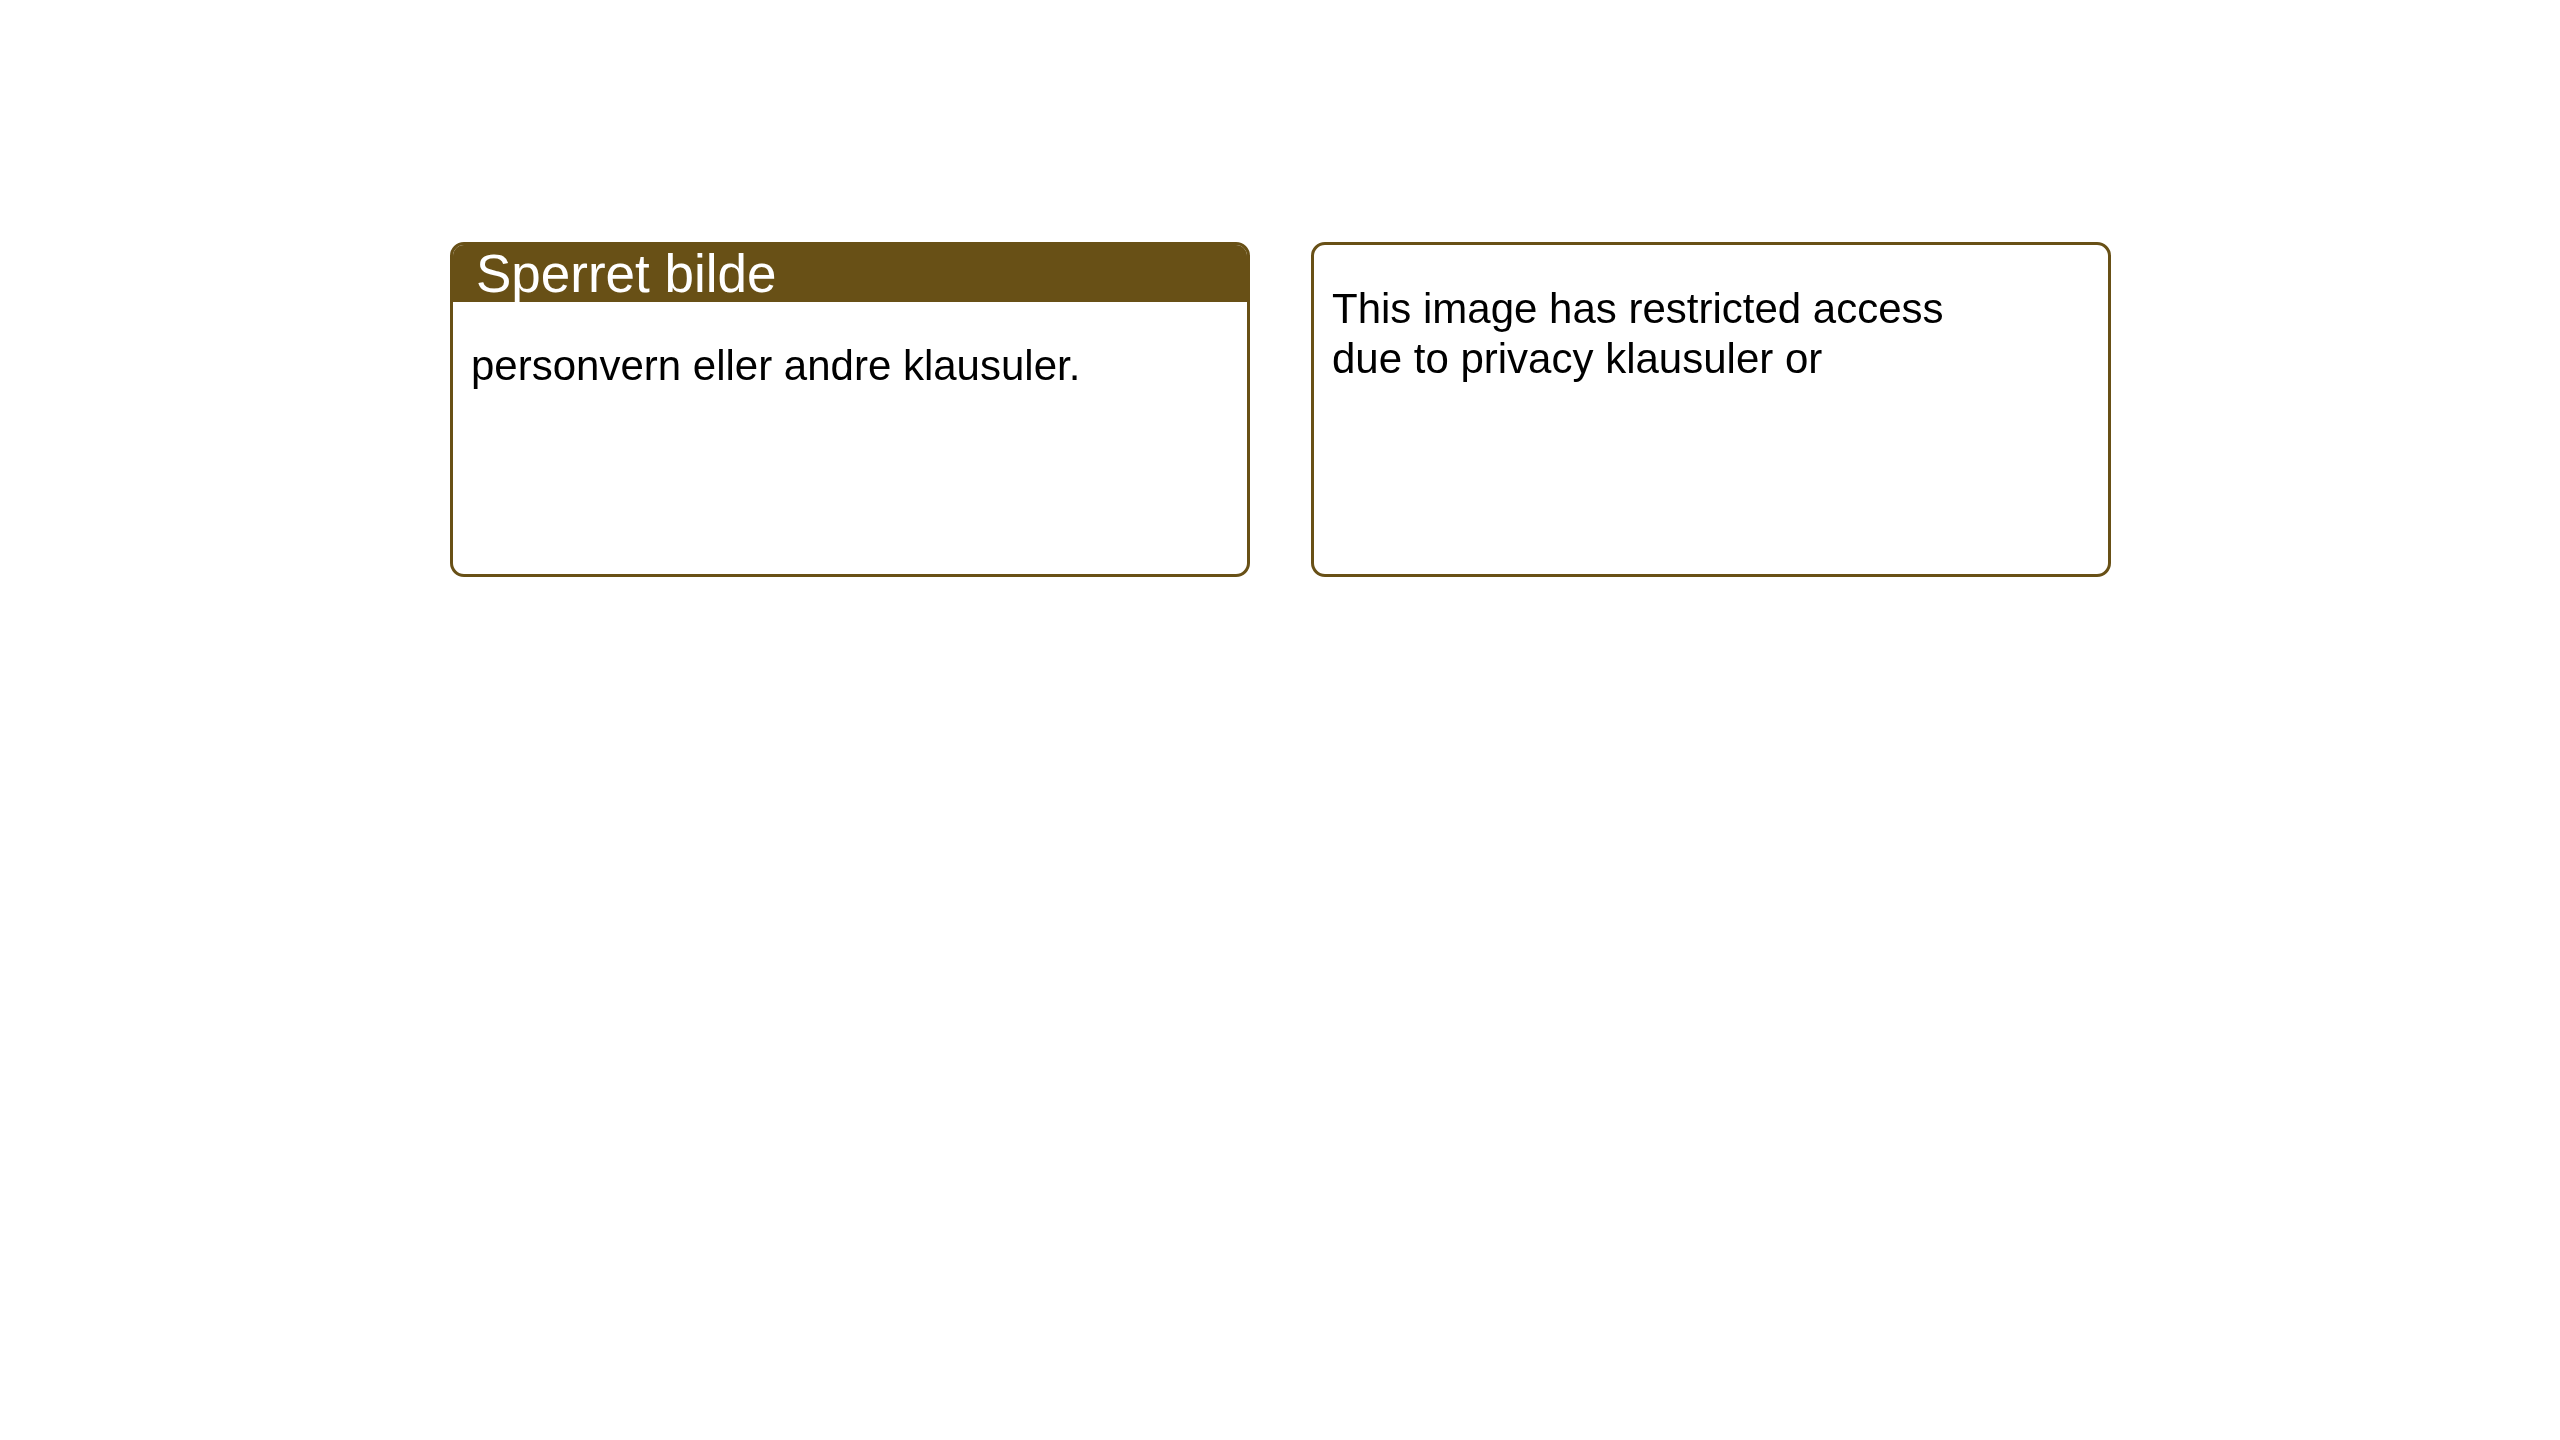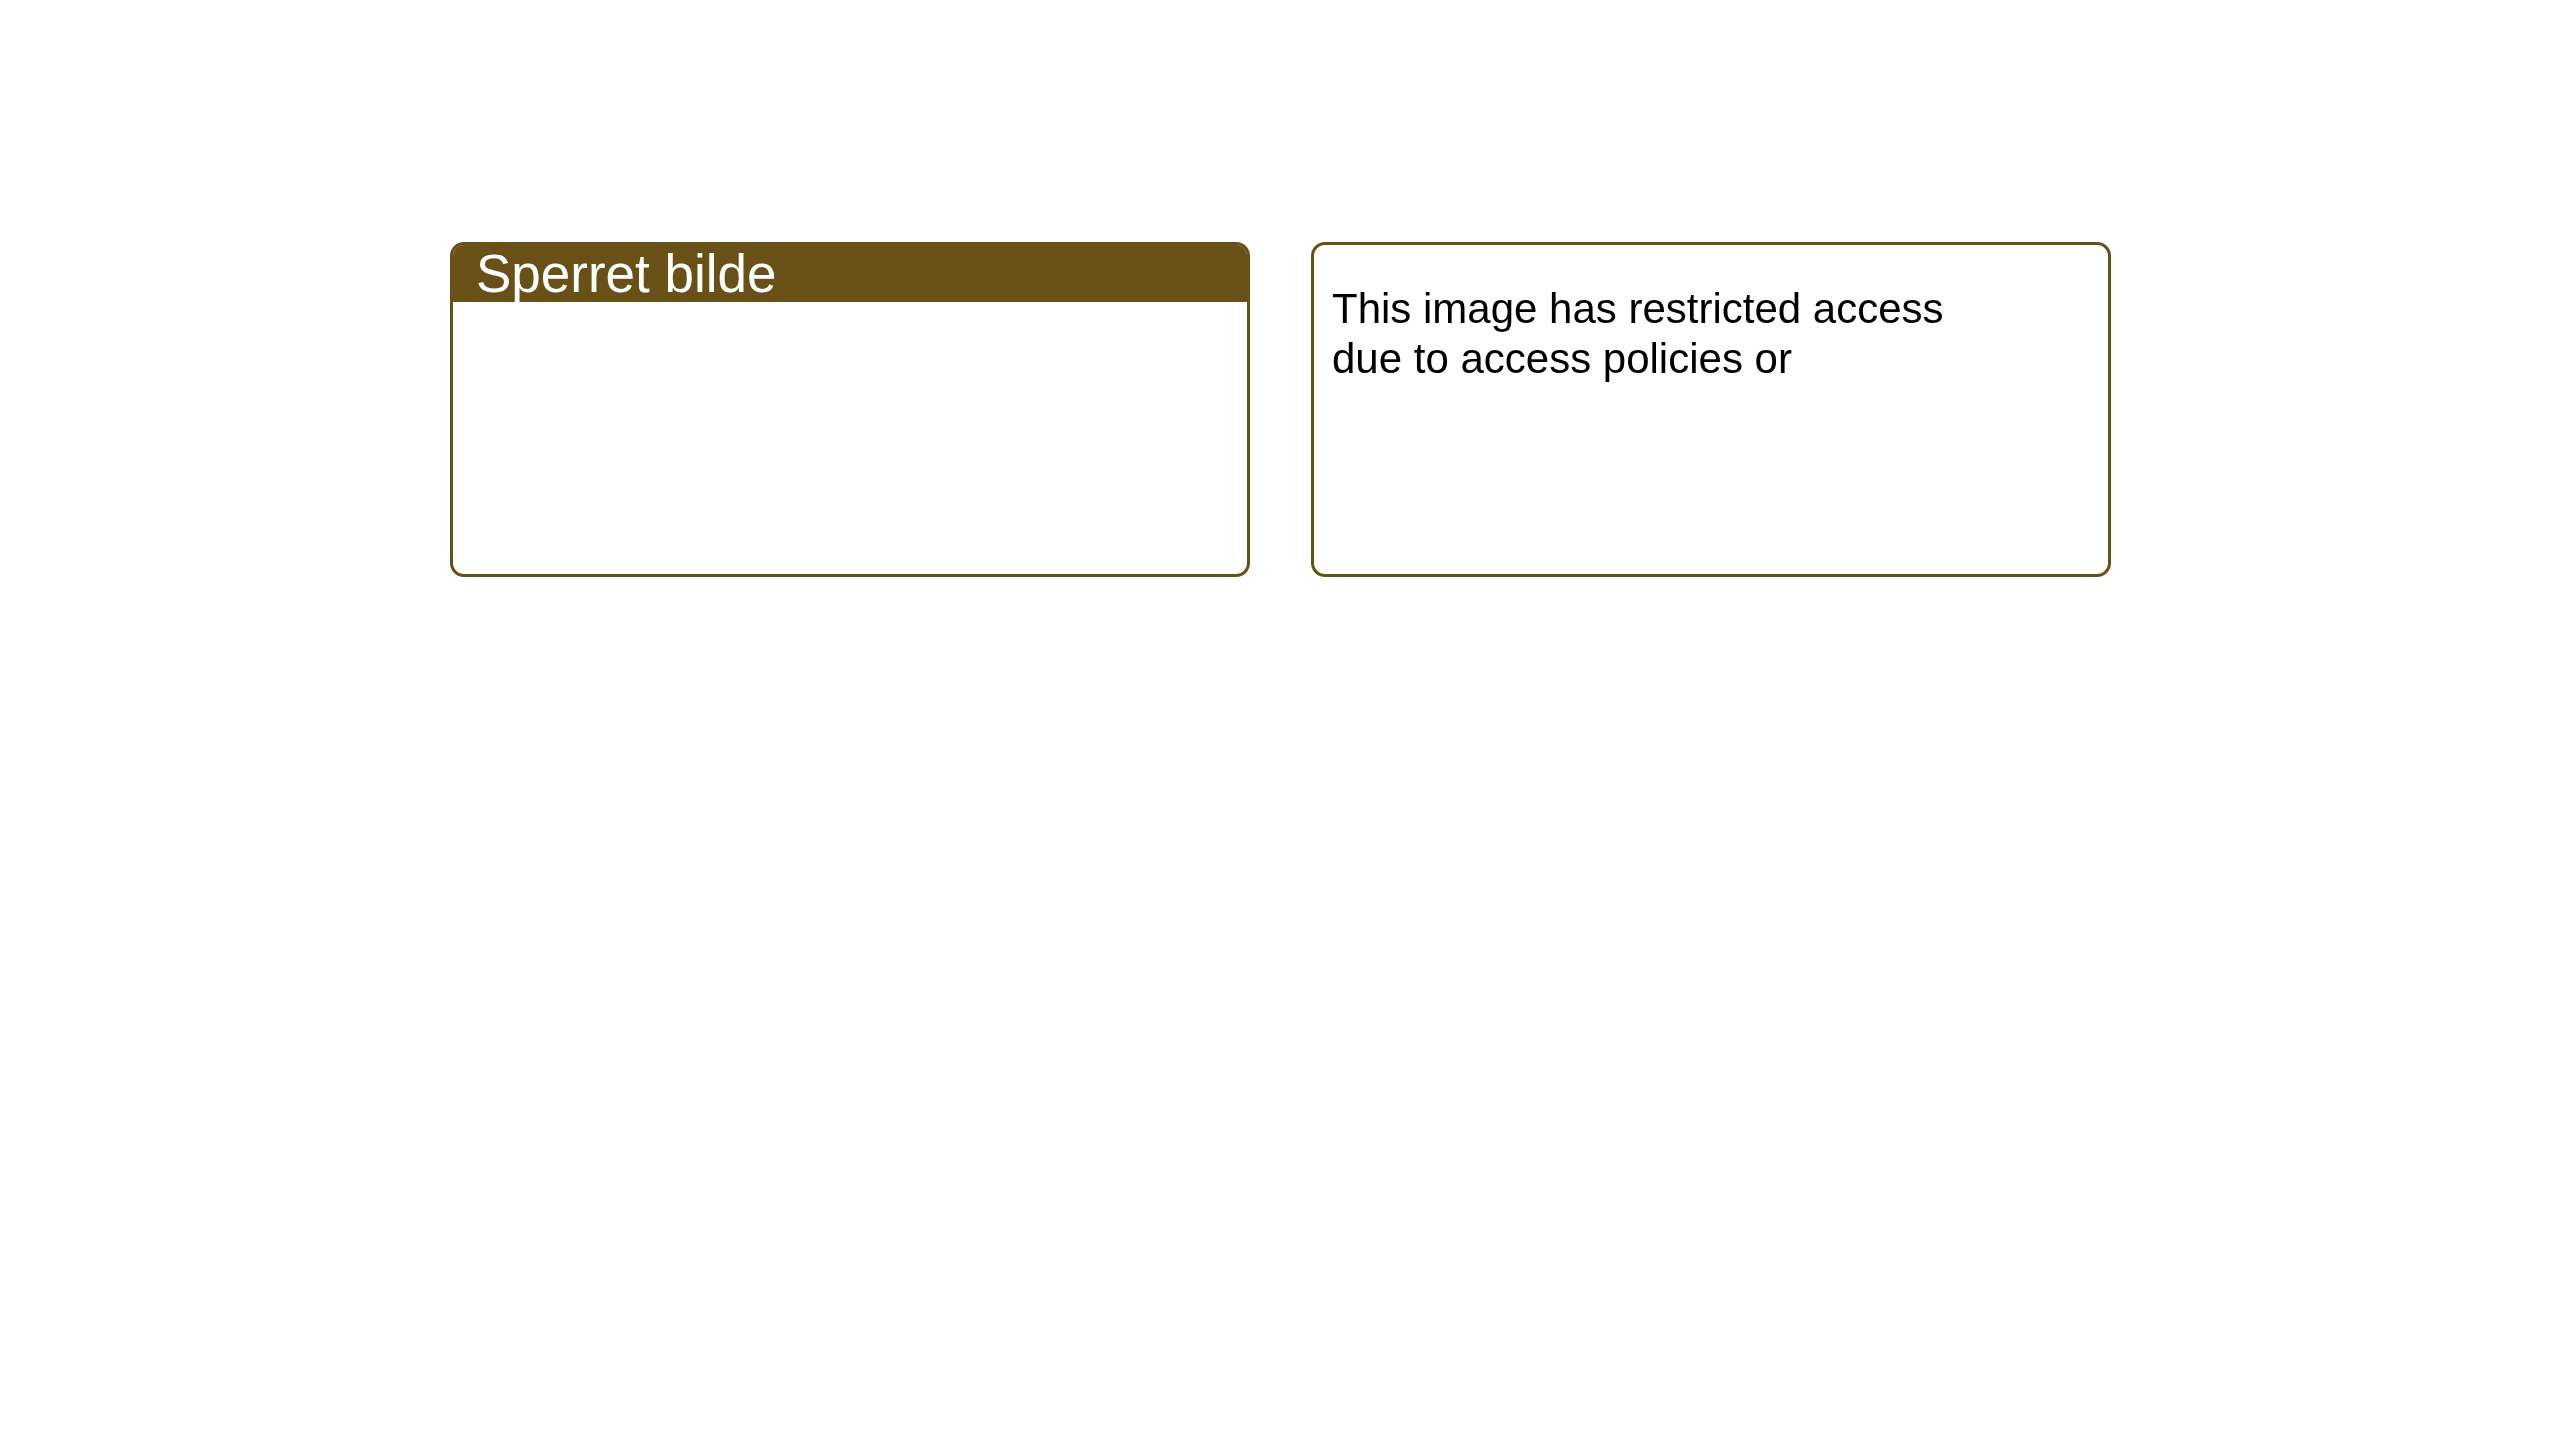--- a/index.html
+++ b/index.html
@@ -51,21 +51,22 @@
   }
 </style>
 </head>
 <body>
 
 <section class="card" id="card-no">
   <header class="card-header">
     <span class="card-title">Sperret bilde</span>
   </header>
   <div class="card-body">
+    <div class="body-line">personvern eller andre klausuler.</div>
   </div>
 </section>
 
 <section class="card" id="card-en">
   <div class="card-body">
     <div class="body-line">This image has restricted access</div>
-    <div class="body-line">due to access policies or</div>
+    <div class="body-line">due to privacy klausuler or</div>
   </div>
 </section>
 
 </body></html>

